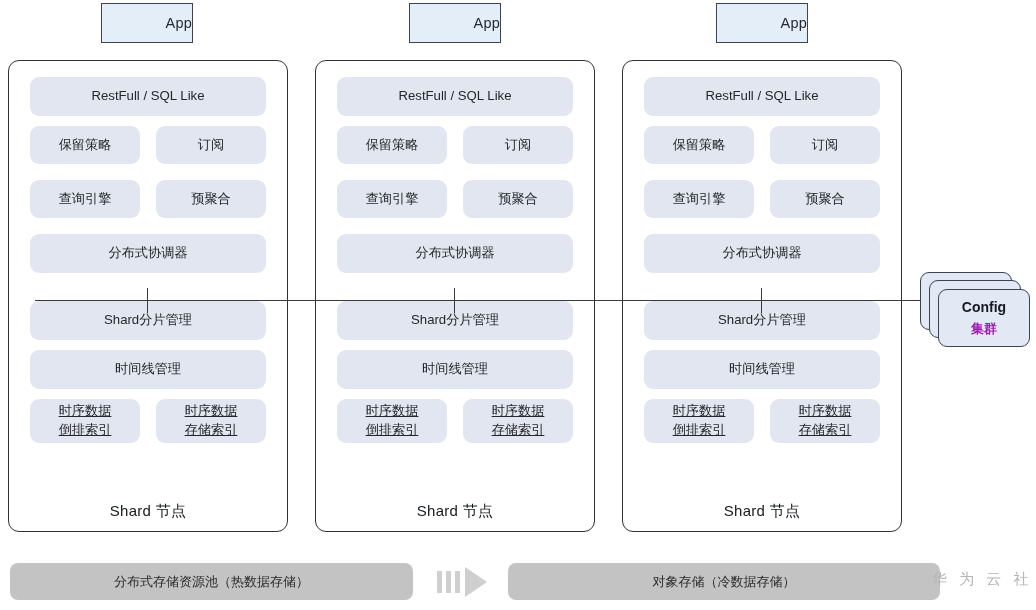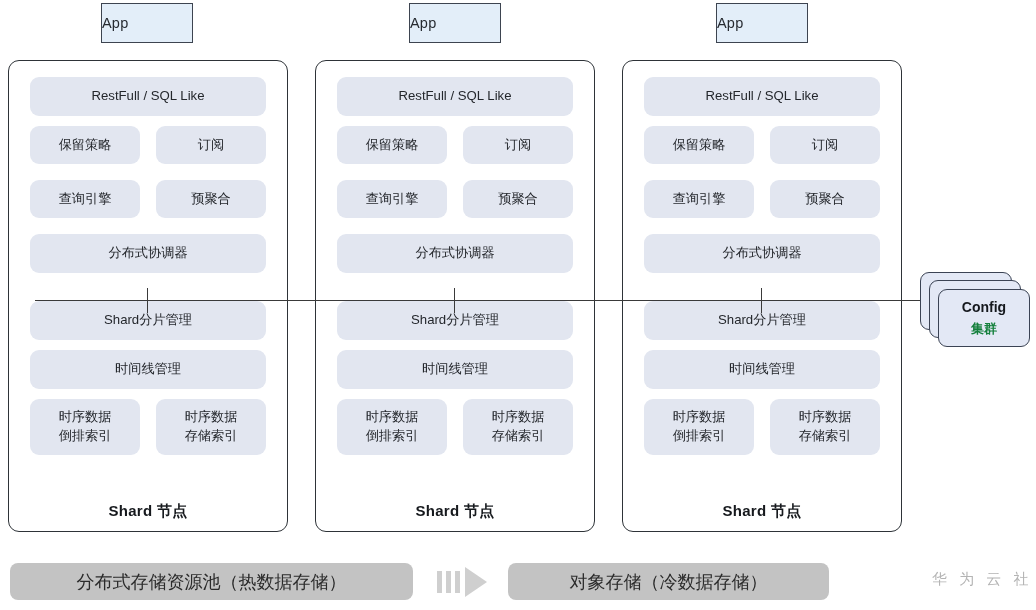--- a/index.html
+++ b/index.html
@@ -23,21 +23,21 @@
   
   .app-box {
     position: absolute;
     top: 3px;
     width: 92px;
     height: 40px;
     background: #e3eef9;
     border: 1.4px solid #3d4450;
     display: flex;
     align-items: center;
-    justify-content: flex-start;
+    justify-content: flex-end;
     font-size: 14.5px;
     color: #262a30;
     letter-spacing: .2px;
   }
   .app-1 { left: 101px; }
   .app-2 { left: 409px; }
   .app-3 { left: 716px; }
 
   
   .node-panel {
@@ -63,40 +63,40 @@
     justify-content: center;
     text-align: center;
     font-size: 13.2px;
     color: #24272c;
     line-height: 1.42;
     width: 100%;
     height: 38px;
     margin-bottom: 10px;
   }
   .mod.wide { height: 39px; }
-  .mod.tall { height: 56px; }
+  .mod.tall { height: 44px; text-decoration: underline; }
 
   .mod-row {
     display: flex;
     gap: 16px;
     margin-bottom: 16px;
   }
   .mod-row .mod { margin-bottom: 0; flex: 1; }
 
   
   .bus-gap { height: 18px; }
 
   .node-caption {
     position: absolute;
     left: 0;
     right: 0;
     bottom: 10px;
     text-align: center;
     font-size: 15px;
-    font-weight: bold;
+    font-weight: normal;
     color: #16191d;
     letter-spacing: .3px;
   }
 
   
   .line-h {
     position: absolute;
     height: 0;
     border-top: 1.9px solid #3a3a3a;
   }
@@ -133,38 +133,38 @@
     gap: 5px;
   }
   .cfg-title {
     font-size: 14px;
     font-weight: bold;
     color: #15181d;
   }
   .cfg-sub {
     font-size: 13px;
     font-weight: bold;
-    color: #15803d;
+    color: #a21caf;
   }
 
   
   .storage-bar {
     position: absolute;
     top: 563px;
     height: 37px;
     background: #c3c3c3;
     border-radius: 8px;
     display: flex;
     align-items: center;
     justify-content: center;
-    font-size: 18px;
+    font-size: 13px;
     color: #2b2b2b;
   }
   #storage-hot  { left: 10px;  width: 403px; }
-  #storage-cold { left: 508px; width: 321px; }
+  #storage-cold { left: 508px; width: 432px; }
 
   
   #flow-arrow {
     position: absolute;
     left: 437px;
     top: 567px;
     width: 62px;
     height: 30px;
     display: flex;
     align-items: center;

